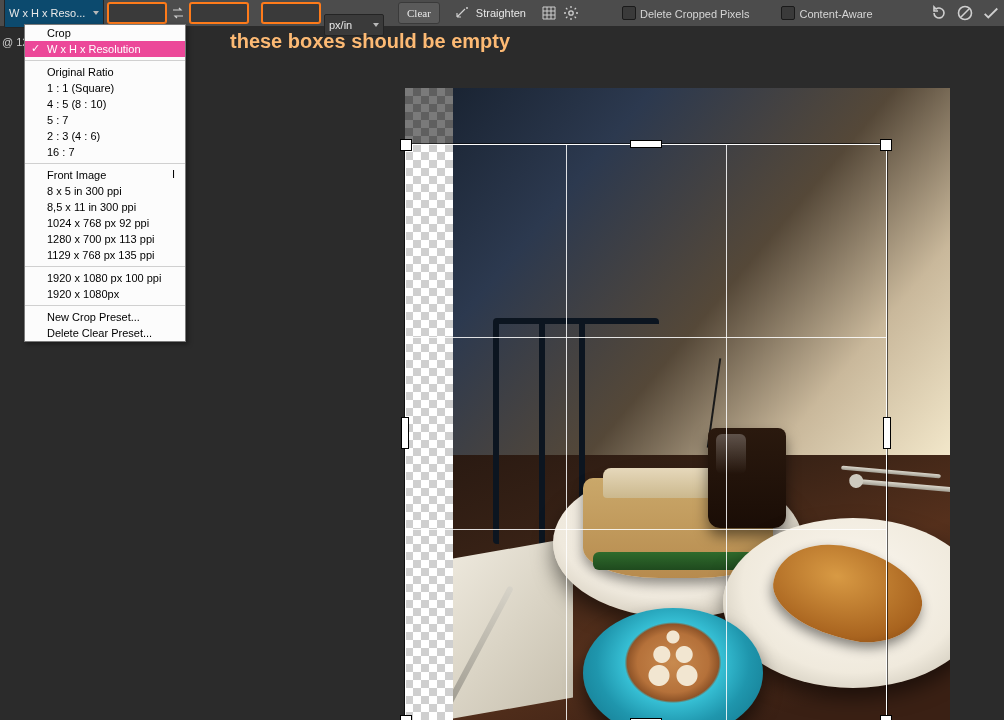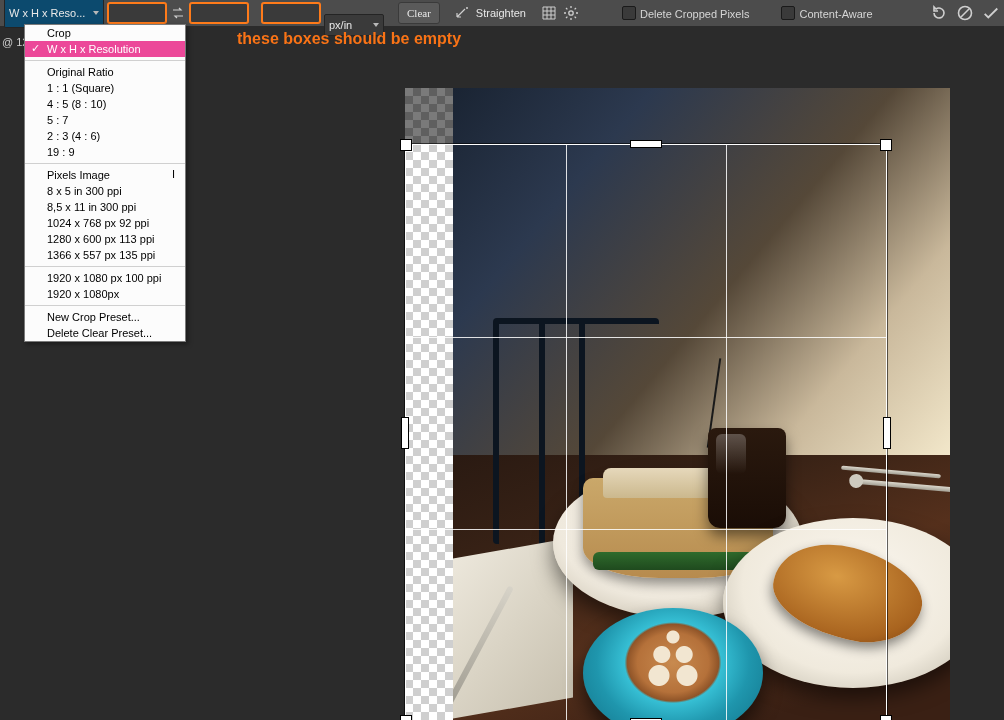--- a/index.html
+++ b/index.html
@@ -11,21 +11,21 @@
   .swap-btn{width:16px;height:16px;display:flex;align-items:center;justify-content:center;color:#cfcfcf;}
   .px-drop{width:50px;height:20px;background:#3a3a3a;border:1px solid #242424;border-radius:2px;display:flex;align-items:center;justify-content:space-between;padding:0 4px;color:#e8e8e8;margin-top:24px;}
   .px-drop:after{content:"";width:0;height:0;border-left:3px solid transparent;border-right:3px solid transparent;border-top:4px solid #b8b8b8;}
   .btn{height:20px;padding:0 8px;background:#5a5a5a;border:1px solid #3a3a3a;border-radius:3px;display:flex;align-items:center;color:#e8e8e8;font-family:Liberation Serif, serif;}
   .ico{width:18px;height:18px;display:flex;align-items:center;justify-content:center;color:#cfcfcf;}
   .chk{width:12px;height:12px;border:1px solid #1a1a1a;background:#3a3a3a;border-radius:2px;display:inline-block;vertical-align:middle;}
   .chk-label{display:flex;align-items:flex-end;gap:4px;color:#d6d6d6;margin-left:28px;}
   .spacer{flex:0 0 6px;}
   .right-icons{display:flex;align-items:center;gap:8px;margin-left:auto;}
   .zoom-label{position:absolute;left:2px;top:36px;color:#cfcfcf;}
-  .annotation{position:absolute;left:237px;top:30px;color:#f97316;font-weight:600;font-size:16px;}
+  .annotation{position:absolute;left:230px;top:30px;color:#fdba74;font-weight:600;font-size:20px;}
   .dropdown{position:absolute;left:24px;top:24px;width:160px;background:#fcfcfc;color:#000;border:1px solid #7a7a7a;box-shadow:2px 2px 5px rgba(0,0,0,.4);}
   .dropdown .item{padding:1px 8px 1px 22px;height:14px;line-height:14px;font-size:11px;position:relative;}
   .dropdown .item.sel{background:#ec4899;color:#fff;}
   .dropdown .item.sel:before{content:"✓";position:absolute;left:6px;top:0;}
   .dropdown .sep{border-top:1px solid #d0d0d0;margin:3px 0;}
   .dropdown .item.key:after{content:"I";position:absolute;right:10px;top:0;color:#000;}
   .canvas{position:absolute;left:405px;top:88px;width:545px;height:632px;background:#555;}
   .canvas .img{position:absolute;left:48px;top:0;right:0;bottom:0;overflow:hidden;}
   .img .wall{position:absolute;left:0;top:0;right:0;height:58%;background:linear-gradient(130deg,#1a2433 0%,#2c394f 25%,#554838 55%,#c9b89b 78%,#f2e7ca 100%);}
   .img .table{position:absolute;left:0;top:58%;right:0;bottom:0;background:linear-gradient(160deg,#2a1a12 0%,#3a2316 30%,#55301c 55%,#3a2014 85%);}
@@ -178,27 +178,27 @@
 
 <div class="dropdown" id="dd">
     <div class="item">Crop</div>
     <div class="item sel">W x H x Resolution</div>
     <div class="sep"></div>
     <div class="item">Original Ratio</div>
     <div class="item">1 : 1 (Square)</div>
     <div class="item">4 : 5 (8 : 10)</div>
     <div class="item">5 : 7</div>
     <div class="item">2 : 3 (4 : 6)</div>
-    <div class="item">19 : 9</div>
-    <div class="sep"></div>
-    <div class="item key">Pixels Image</div>
+    <div class="item">16 : 7</div>
+    <div class="sep"></div>
+    <div class="item key">Front Image</div>
     <div class="item">8 x 5 in 300 ppi</div>
     <div class="item">8,5 x 11 in 300 ppi</div>
     <div class="item">1024 x 768 px 92 ppi</div>
-    <div class="item">1280 x 600 px 113 ppi</div>
-    <div class="item">1366 x 557 px 135 ppi</div>
+    <div class="item">1280 x 700 px 113 ppi</div>
+    <div class="item">1129 x 768 px 135 ppi</div>
     <div class="sep"></div>
     <div class="item">1920 x 1080 px 100 ppi</div>
     <div class="item">1920 x 1080px</div>
     <div class="sep"></div>
     <div class="item">New Crop Preset...</div>
     <div class="item">Delete Clear Preset...</div>
   </div>
 
 </body></html>

